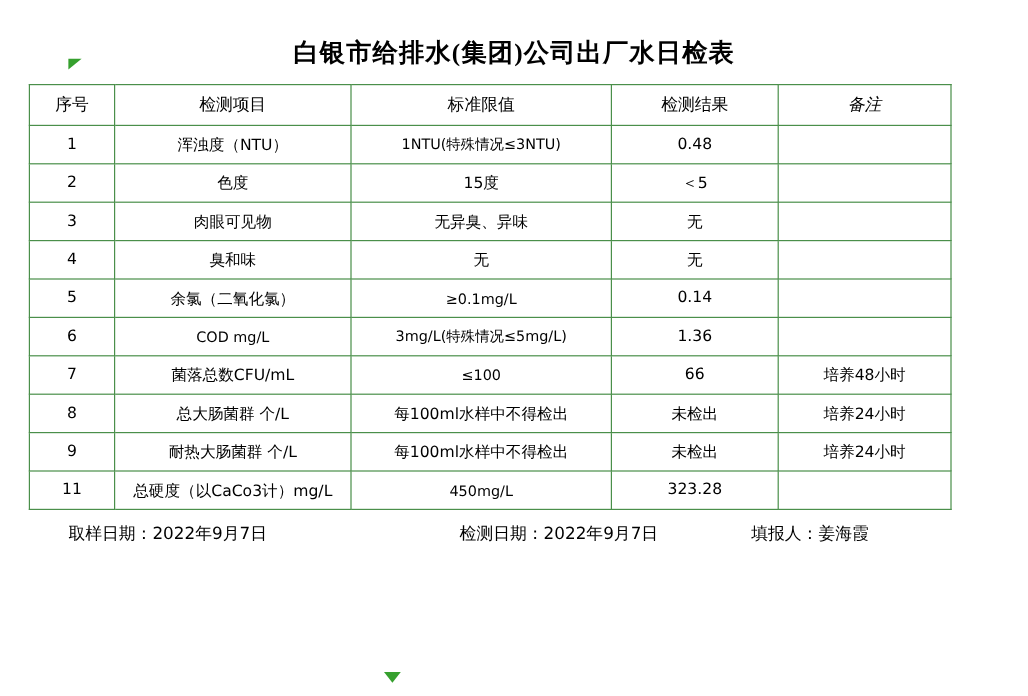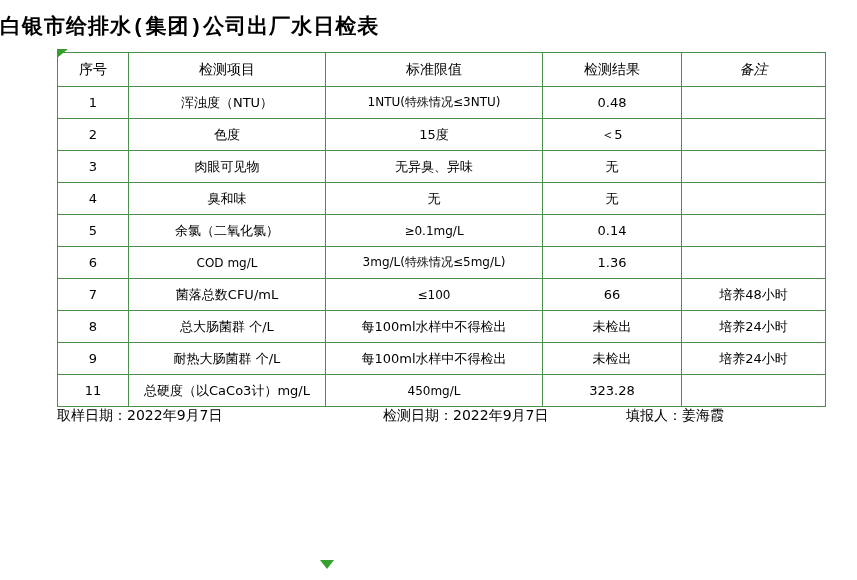--- a/index.html
+++ b/index.html
@@ -15,29 +15,30 @@
     overflow: hidden;
     position: relative;
   }
   .page {
     position: relative;
     width: 857px;
     height: 580px;
     box-sizing: border-box;
   }
   .doc-title {
+    text-align: center;
     font-size: 21px;
     font-weight: bold;
     letter-spacing: 1px;
-    padding-top: 12px;
+    padding-top: 30px;
     padding-bottom: 12px;
-    font-family: Liberation Mono, monospace;
+    font-family: Liberation Serif, serif;
   }
   .table-wrap {
-    padding: 0 57px;
+    padding: 0 24px;
     box-sizing: border-box;
   }
   table.report {
     width: 743px;
     border-collapse: collapse;
     table-layout: fixed;
     font-size: 13px;
   }
   table.report td, table.report th {
     border: 1px solid #4a8f4a;
@@ -63,20 +64,21 @@
     font-size: 13px;
   }
   .mono-small {
     font-family: "DejaVu Sans Mono", "Liberation Mono", monospace;
     font-size: 12px;
     margin-top: 32px;
   }
   .footer {
     position: relative;
     padding: 0 81px;
+    margin-top: 11px;
     height: 24px;
     font-size: 14px;
     font-family: "DejaVu Sans", "Liberation Sans", sans-serif;
   }
   .footer .f-item {
     position: absolute;
     white-space: nowrap;
   }
   .f-sample { left: 57px; }
   .f-test   { left: 383px; text-align: right; }

